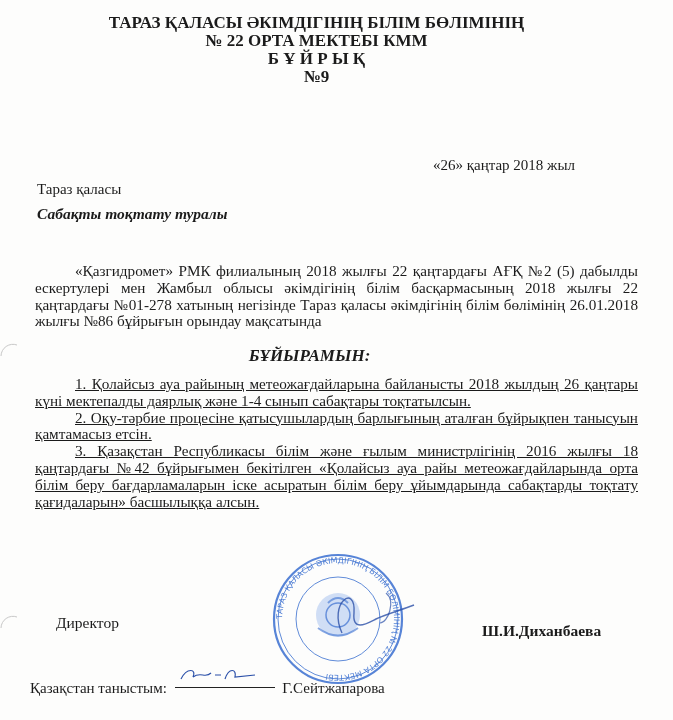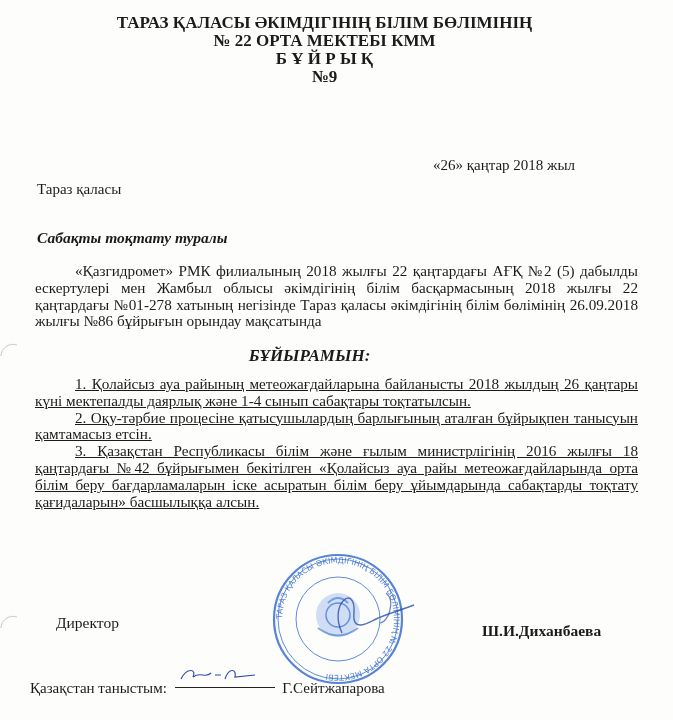--- a/index.html
+++ b/index.html
@@ -4,25 +4,25 @@
   <style>
     html, body { margin: 0; padding: 0; }
     body {
       width: 673px; height: 720px; overflow: hidden;
       background: #fdfdfc;
       font-family: "Liberation Serif", "DejaVu Serif", serif;
       color: #1b1b1b;
       position: relative;
     }
     .page { position: absolute; left: 0; top: 0; width: 673px; height: 720px; }
-    .header { position: absolute; top: 14px; left: 12px; width: 625px; text-align: center; font-weight: bold; font-size: 17px; line-height: 18px; }
+    .header { position: absolute; top: 14px; left: 4px; width: 625px; text-align: center; font-weight: bold; font-size: 17px; line-height: 18px; }
     .header div { margin: 0; }
     .meta-city { position: absolute; left: 37px; top: 148px; font-size: 15px; margin-top: 33px; }
     .meta-date { position: absolute; left: 433px; top: 157px; font-size: 15px; }
-    .subject { position: absolute; left: 37px; top: 205px; font-size: 15.5px; font-weight: bold; font-style: italic; margin-top: 24px; }
+    .subject { position: absolute; left: 37px; top: 205px; font-size: 15.5px; font-weight: bold; font-style: italic; }
     .body-text {
       position: absolute; left: 35px; width: 603px; font-size: 15.2px; line-height: 16.8px;
       text-align: justify;
     }
     .preamble { top: 263px; }
     .order-word { position: absolute; top: 346px; left: 0; width: 619px; text-align: center; font-weight: bold; font-size: 17px; font-style: italic; }
     .items { top: 376px; text-decoration: underline; }
     .body-text p { margin: 0 0 0 0; text-indent: 40px; }
     .signature-title { position: absolute; left: 56px; top: 614px; font-size: 15.5px; font-weight: normal; }
     .signature-name { position: absolute; left: 482px; top: 622px; font-size: 15.5px; font-weight: bold; }
@@ -42,21 +42,21 @@
     <div>Б Ұ Й Р Ы Қ</div>
     <div>№9</div>
   </div>
 
   <div class="meta-city">Тараз қаласы</div>
   <div class="meta-date">«26» қаңтар 2018 жыл</div>
 
   <div class="subject">Сабақты тоқтату туралы</div>
 
   <div class="body-text preamble">
-    <p>«Қазгидромет» РМК филиалының 2018 жылғы 22 қаңтардағы АҒҚ №2 (5) дабылды ескертулері мен Жамбыл облысы әкімдігінің білім басқармасының 2018 жылғы 22 қаңтардағы №01-278 хатының негізінде Тараз қаласы әкімдігінің білім бөлімінің 26.09.2018 жылғы №86 бұйрығын орындау мақсатында</p>
+    <p>«Қазгидромет» РМК филиалының 2018 жылғы 22 қаңтардағы АҒҚ №2 (5) дабылды ескертулері мен Жамбыл облысы әкімдігінің білім басқармасының 2018 жылғы 22 қаңтардағы №01-278 хатының негізінде Тараз қаласы әкімдігінің білім бөлімінің 26.01.2018 жылғы №86 бұйрығын орындау мақсатында</p>
   </div>
 
   <div class="order-word">БҰЙЫРАМЫН:</div>
 
   <div class="body-text items">
     <p>1. Қолайсыз ауа райының метеожағдайларына байланысты 2018 жылдың 26 қаңтары күні мектепалды даярлық және 1-4 сынып сабақтары тоқтатылсын.</p>
     <p>2. Оқу-тәрбие процесіне қатысушылардың барлығының аталған бұйрықпен танысуын қамтамасыз етсін.</p>
     <p>3. Қазақстан Республикасы білім және ғылым министрлігінің 2016 жылғы 18 қаңтардағы №42 бұйрығымен бекітілген «Қолайсыз ауа райы метеожағдайларында орта білім беру бағдарламаларын іске асыратын білім беру ұйымдарында сабақтарды тоқтату қағидаларын» басшылыққа алсын.</p>
   </div>
 

